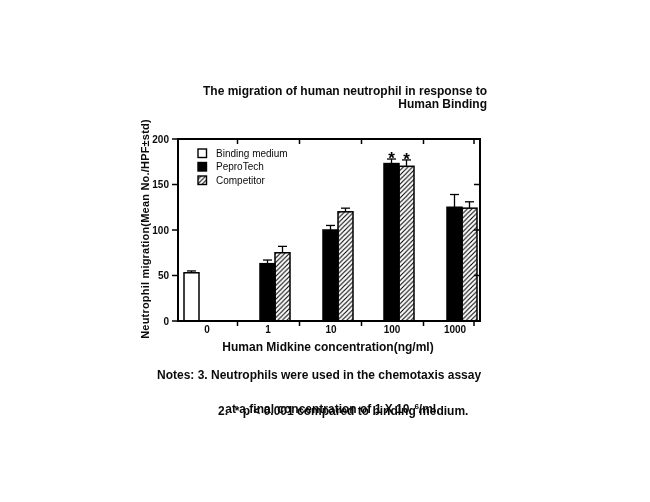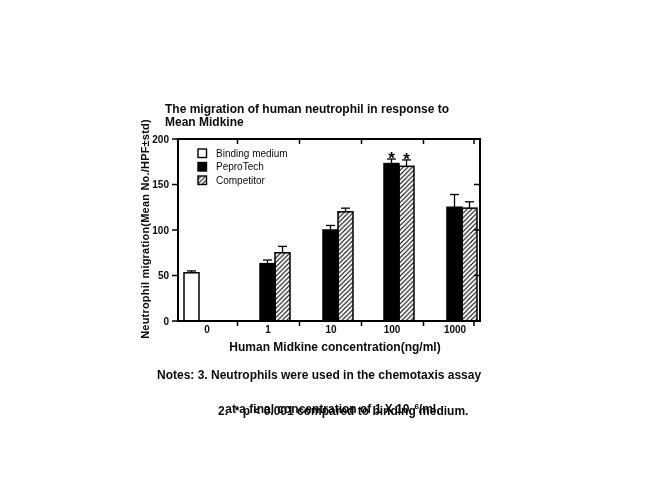--- a/index.html
+++ b/index.html
@@ -2,50 +2,50 @@
 <html><head>
 <meta charset="utf-8">
 <style>
   html,body{margin:0;padding:0;background:#fff;}
   #canvas{
     position:relative;width:650px;height:502px;background:#ffffff;overflow:hidden;
     font-family:"Liberation Sans",sans-serif;color:#000;
   }
   .abs{position:absolute;}
   #chart-title{
-    left:165px;top:103px;width:322px;text-align:left;
+    left:165px;top:85px;width:322px;text-align:right;
     font-weight:bold;font-size:12px;line-height:13px;color:#0b0b0b;
   }
   #y-axis-title{
     left:145px;top:229px;transform:translate(-50%,-50%) rotate(-90deg);
     white-space:nowrap;font-weight:bold;font-size:11px;letter-spacing:0.2px;color:#0b0b0b;
   }
   #x-axis-title{
-    left:180px;top:340px;width:310px;text-align:center;
+    left:173px;top:340px;width:310px;text-align:center;
     font-weight:bold;font-size:12px;color:#0b0b0b;
   }
   .note-line{white-space:pre;font-weight:bold;font-size:12px;color:#0b0b0b;}
   #note-1{left:157px;top:368px;}
   #note-2{left:212px;top:388px;}
   #note-3{left:195px;top:404px;margin-left:23px;}
   .sup{font-size:8px;vertical-align:4px;margin-left:5px;}
   svg text{font-family:"Liberation Sans",sans-serif;}
   .ytick{font-size:10px;font-weight:bold;fill:#0b0b0b;}
   .xtick{font-size:10px;font-weight:bold;fill:#0b0b0b;}
   .legend-label{font-size:10px;font-weight:normal;fill:#0b0b0b;}
   .sig{font-size:17px;font-weight:bold;fill:#000;}
 </style>
 </head>
 <body>
 
 <div id="canvas">
 
   <div id="chart-title" class="abs">
     <div>The migration of human neutrophil in response to</div>
-    <div>Mean Midkine</div>
+    <div>Human Binding</div>
   </div>
 
   <div id="y-axis-title" class="abs">Neutrophil migration(Mean No./HPF±std)</div>
 
   <svg id="plot" class="abs" width="650" height="502" viewBox="0 0 650 502" style="left:0;top:0;" xmlns="http://www.w3.org/2000/svg">
       <defs>
         <pattern id="hatch" patternUnits="userSpaceOnUse" width="4.6" height="4.6">
           <path d="M-1,1 l2,-2 M0,4.6 l4.6,-4.6 M3.6,5.6 l2,-2" stroke="#000000" stroke-width="1.1"></path>
         </pattern>
       </defs>

